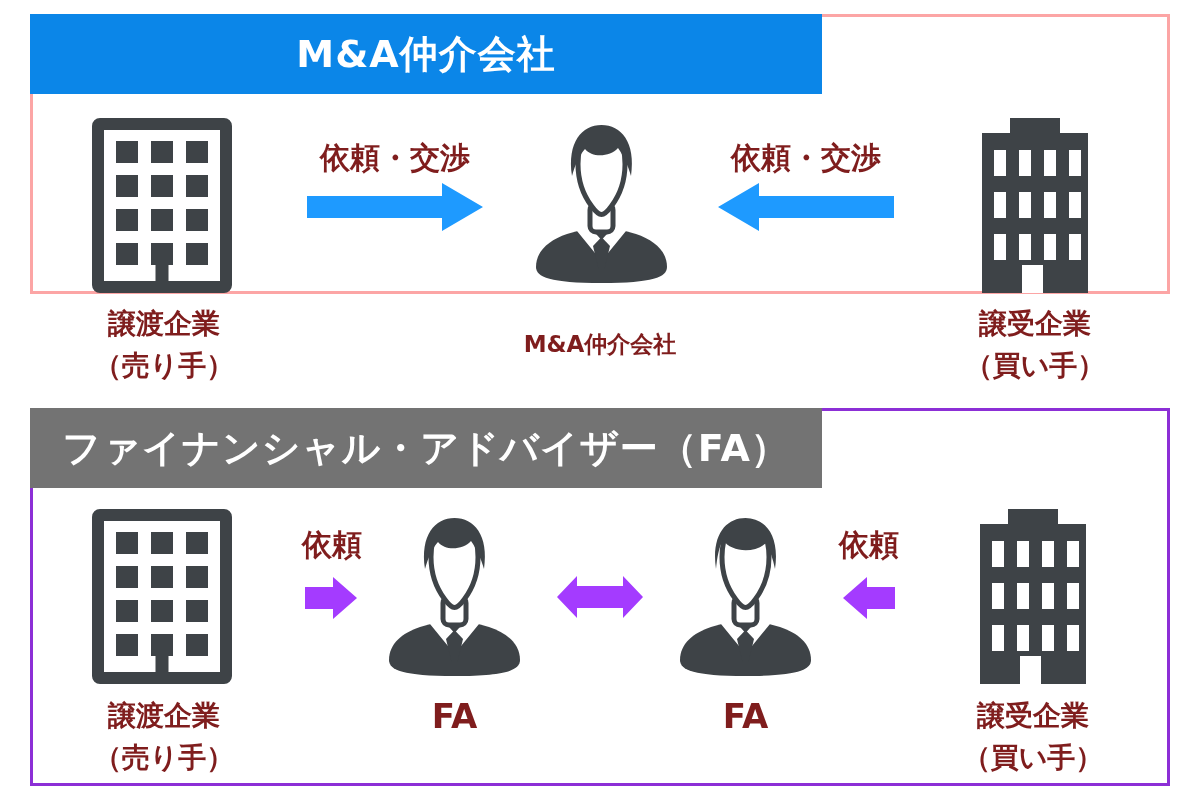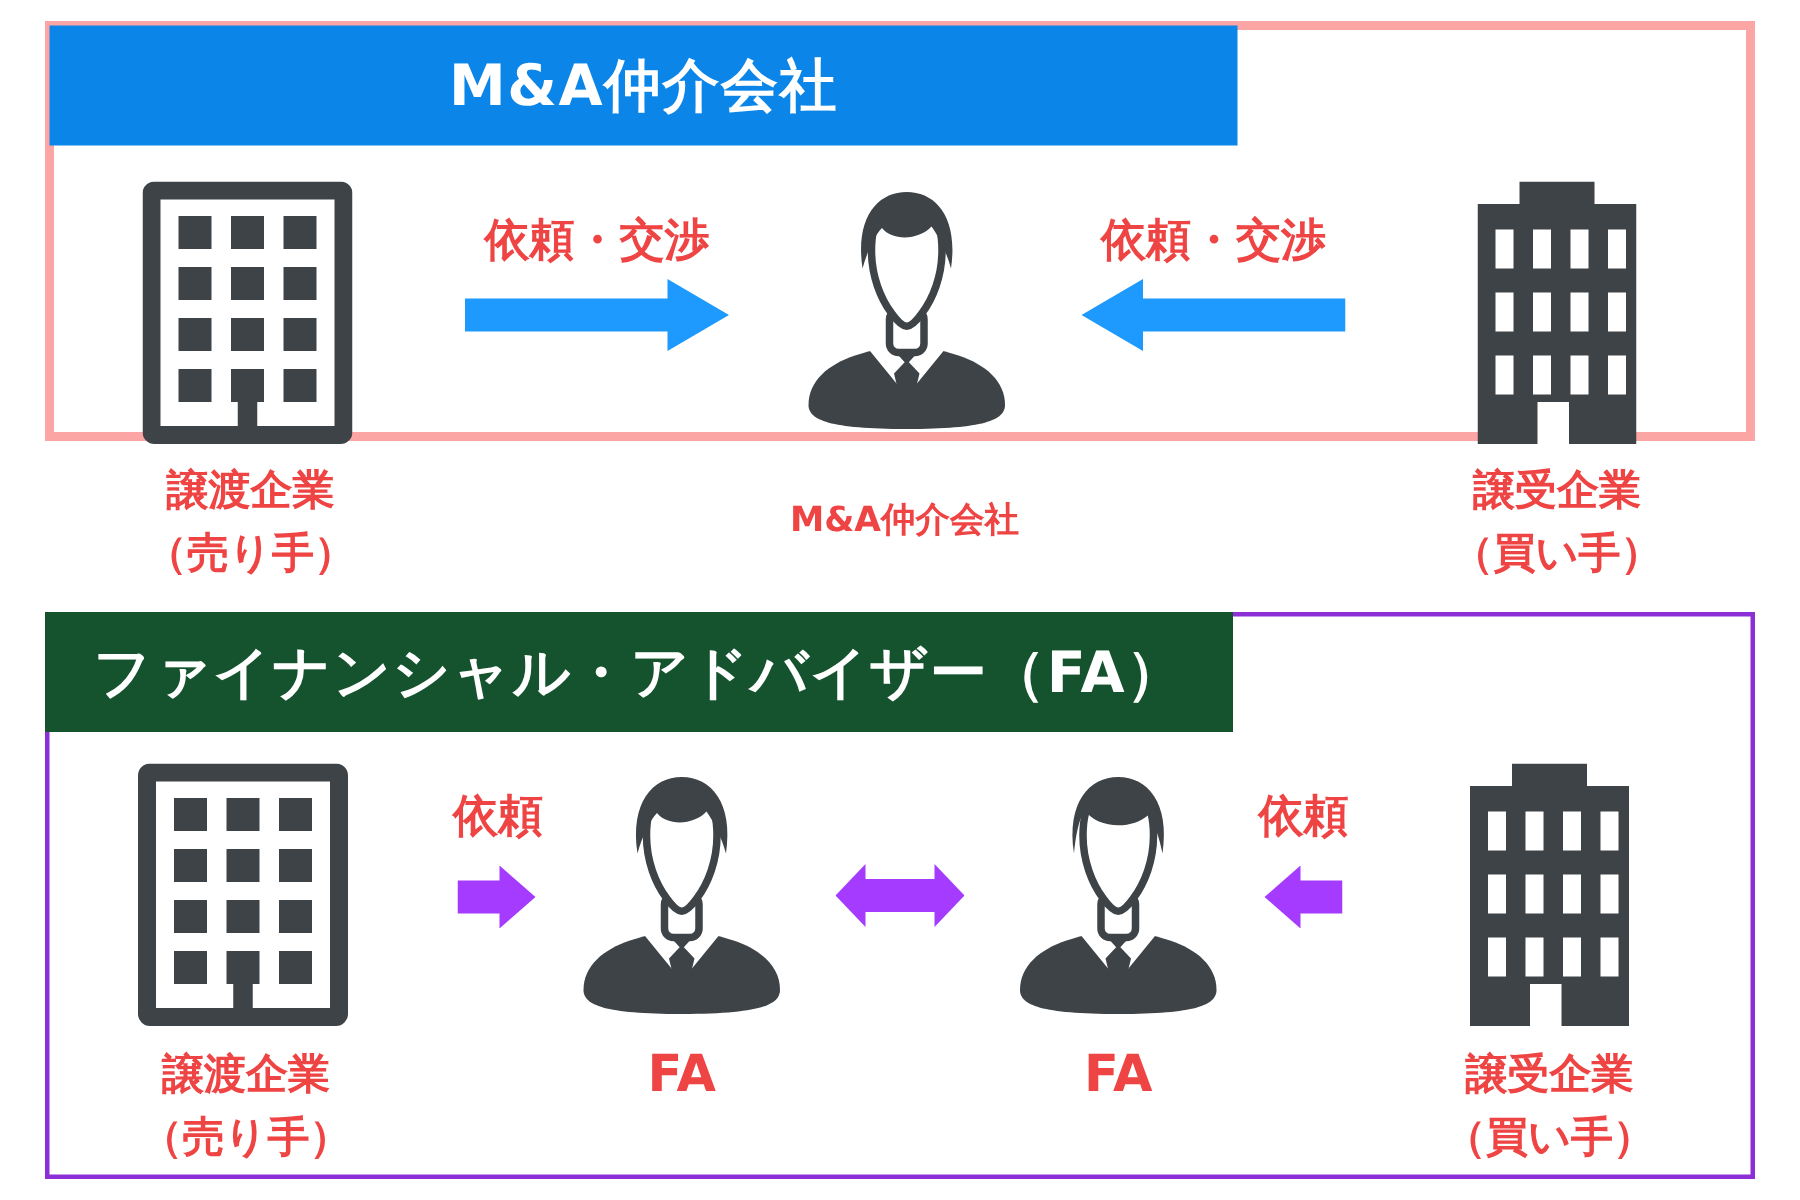--- a/index.html
+++ b/index.html
@@ -1,27 +1,27 @@
 <!DOCTYPE html>
 <html><head>
 <meta charset="utf-8">
 <style>
   html,body{margin:0;padding:0;background:#fff;}
   .canvas{position:relative;width:1200px;height:800px;background:#fff;overflow:hidden;
           font-family:"DejaVu Sans","Liberation Sans",sans-serif;}
   .panel{position:absolute;background:#fff;box-sizing:border-box;}
-  .panel-blue{left:30px;top:14px;width:1140px;height:280px;border:6px solid #fca5a5;}
+  .panel-blue{left:30px;top:14px;width:1140px;height:280px;border:3px solid #fca5a5;}
   .panel-purple{left:30px;top:408px;width:1140px;height:378px;border:3px solid #8c2fd6;}
   .header{position:absolute;left:-3px;top:-3px;width:792px;height:80px;
           display:flex;align-items:center;justify-content:center;
           color:#fff;font-weight:bold;font-size:38px;letter-spacing:1px;}
   .header-blue{background:#0b86e8;}
-  .header-purple{background:#14532d;}
+  .header-purple{background:#737373;}
   .abs{position:absolute;}
-  .lbl{position:absolute;color:#ef4444;font-weight:bold;text-align:center;line-height:1.15;}
+  .lbl{position:absolute;color:#7f1d1d;font-weight:bold;text-align:center;line-height:1.15;}
   .f24{font-size:28px;}
   .f23{font-size:23px;}
   .f26{font-size:34px;}
   .f30{font-size:30px;}
   svg{display:block;}
 </style>
 </head>
 <body>
 
 <div class="canvas">

